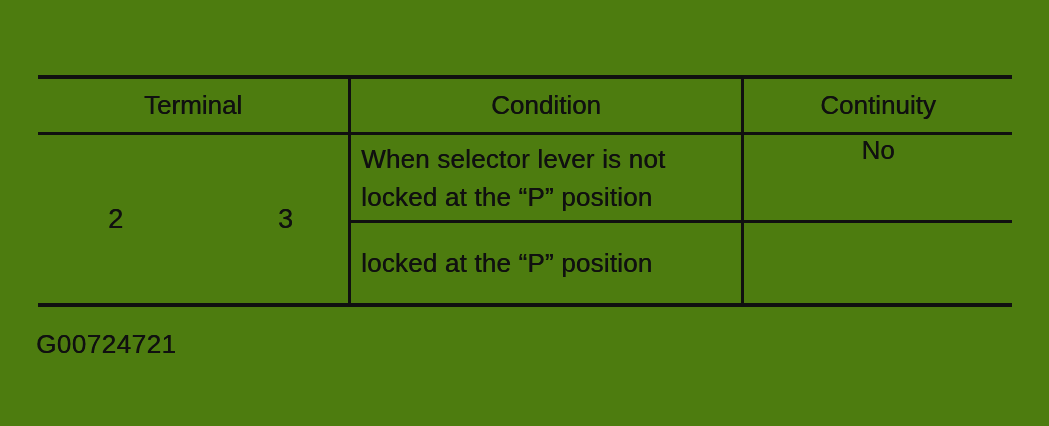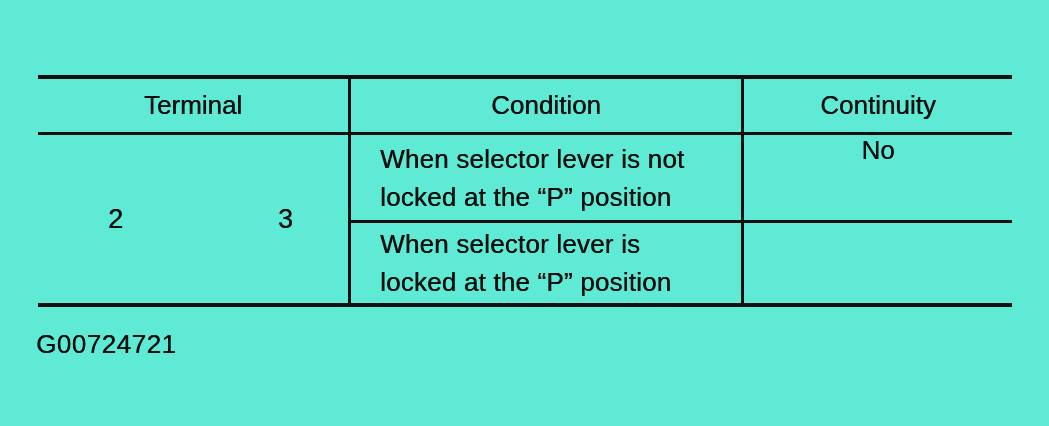--- a/index.html
+++ b/index.html
@@ -4,21 +4,21 @@
 <style>
   html, body {
     margin: 0;
     padding: 0;
     background: #ffffff;
   }
   .stage {
     position: relative;
     width: 1049px;
     height: 426px;
-    background: #5eead4;
+    background: #4d7c0f;
     font-family: "Liberation Sans", sans-serif;
     color: #101010;
     overflow: hidden;
     
     text-shadow: 0.4px 0 0 currentColor;
   }
   .table {
     position: absolute;
     left: 38px;
     top: 75px;
@@ -45,21 +45,21 @@
     display: flex;
     align-items: center;
     justify-content: space-between;
     padding: 0 55px 0 70px;
     font-size: 27px;
   }
   .condition-cell {
     display: flex;
     flex-direction: column;
     justify-content: center;
-    padding-left: 29px;
+    padding-left: 10px;
     font-size: 26px;
     line-height: 38px;
     letter-spacing: 0.2px;
   }
   .continuity-cell {
     display: flex;
     align-items: flex-start;
     justify-content: center;
     font-size: 26px;
   }
@@ -95,21 +95,20 @@
 
     <div class="cell condition-cell b-right b-bottom">
       <div>When selector lever is not</div>
       <div>locked at the “P” position</div>
     </div>
     <div class="cell continuity-cell b-bottom">
       <span>No</span>
     </div>
 
     <div class="cell condition-cell b-right">
-      <div>When selector lever is</div>
       <div>locked at the “P” position</div>
     </div>
 
   </div>
 
   <div class="figure-id">G00724721</div>
 
 </div>
 
 </body></html>

